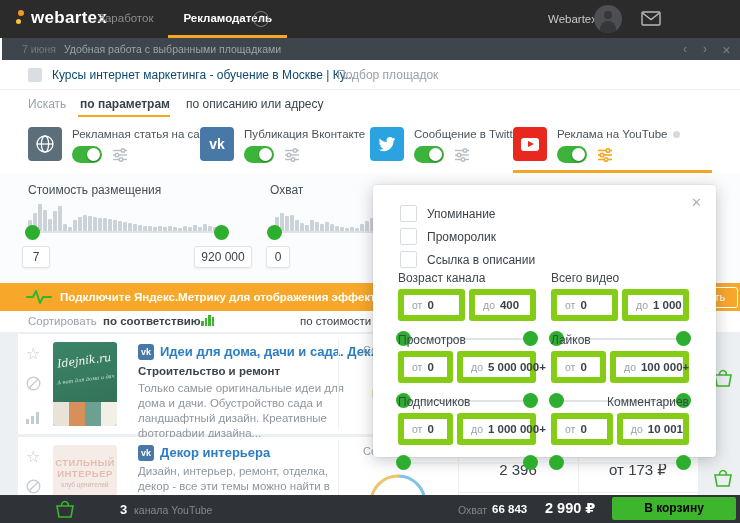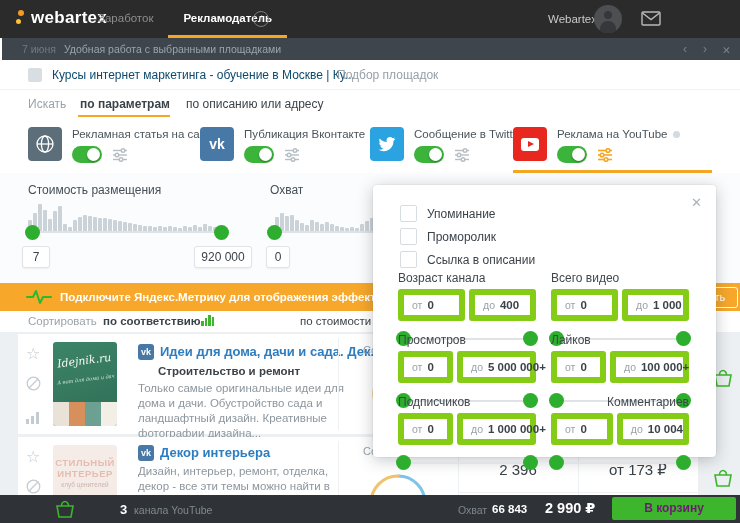--- a/index.html
+++ b/index.html
@@ -89,21 +89,21 @@
   .sbars i{width:2.5px;background:#3db52c;display:block;}
 
   
   .listbg{position:absolute;left:0;top:332px;width:740px;height:191px;background:#edf0f2;}
   .card{position:absolute;left:18px;width:680px;background:#fff;}
   .rowic{position:absolute;left:8px;color:#c3ccd2;cursor:pointer;}
   .thumb{position:absolute;left:35px;top:8px;width:64px;height:84px;border-radius:3px;overflow:hidden;}
   .vkbadge{position:absolute;width:16px;height:16px;border-radius:3px;background:#4878a6;color:#fff;
            font-size:9px;font-weight:bold;text-align:center;line-height:16px;}
   .rtitle{position:absolute;font-size:13px;font-weight:bold;color:#2d7dc1;cursor:pointer;white-space:nowrap;}
-  .rcat{position:absolute;font-size:11.5px;font-weight:bold;color:#3b434a;margin-left:20px;}
+  .rcat{position:absolute;font-size:11.5px;font-weight:bold;color:#3b434a;}
   .rdesc{position:absolute;width:214px;font-size:11.5px;color:#8d969e;line-height:15px;}
   .vdiv{position:absolute;width:1px;background:#eef1f3;}
   .colhdr{position:absolute;font-size:11px;color:#98a1a8;text-align:center;width:120px;}
   .cellval{position:absolute;width:120px;text-align:center;font-size:15px;color:#3a4147;}
   .cellline{position:absolute;height:1px;background:#eef1f3;}
   .basket{position:absolute;cursor:pointer;}
 
   
   .tb1{background:linear-gradient(160deg,#3c8468,#2f6e56);}
   .tb1 .script{position:absolute;left:4px;top:12px;width:58px;color:#f4f7f2;font-size:11px;
@@ -135,21 +135,21 @@
   .rslider .knob{top:0;}
 
   
   .botbar{position:absolute;left:0;top:495px;width:740px;height:28px;background:#2f3337;z-index:20;}
   .botbar .cnt{position:absolute;left:120px;top:7px;font-size:13px;font-weight:bold;color:#fff;}
   .botbar .cntlbl{position:absolute;left:134px;top:9px;font-size:10.5px;color:#80898f;}
   .botbar .rlbl{position:absolute;left:458px;top:9px;font-size:10.5px;color:#7d868d;}
   .botbar .rval{position:absolute;left:492px;top:8px;font-size:11.5px;font-weight:bold;color:#fff;}
   .botbar .total{position:absolute;left:545px;top:5px;font-size:14.5px;font-weight:bold;color:#fff;}
   .cartbtn{position:absolute;left:612px;top:2px;width:124px;height:23px;background:#3db52c;border-radius:2px;
-           color:#701a75;font-size:12px;font-weight:bold;text-align:center;line-height:23px;cursor:pointer;}
+           color:#000000;font-size:12px;font-weight:bold;text-align:center;line-height:23px;cursor:pointer;}
 </style>
 </head>
 <body>
 
 <div class="app">
 
   <div class="hdr">
     <div class="logo">
       <span class="logo-dots">
           <i class="d1"></i>
@@ -577,21 +577,21 @@
 
     <div class="rgroup" style="left:178px;top:210px;text-align:right;">
       <div class="rlabel">Комментариев</div>
       <div class="rinputs">
         <div class="rinput">
             <span class="pfx">от</span>
             <b>0</b>
           </div>
         <div class="rinput">
             <span class="pfx">до</span>
-            <b>10 004</b>
+            <b>10 001</b>
           </div>
       </div>
       <div class="rslider">
         <div class="rtrack"></div>
         <span class="knob" style="left:-2px;"></span>
         <span class="knob" style="left:125px;"></span>
       </div>
     </div>
   </div>
 

